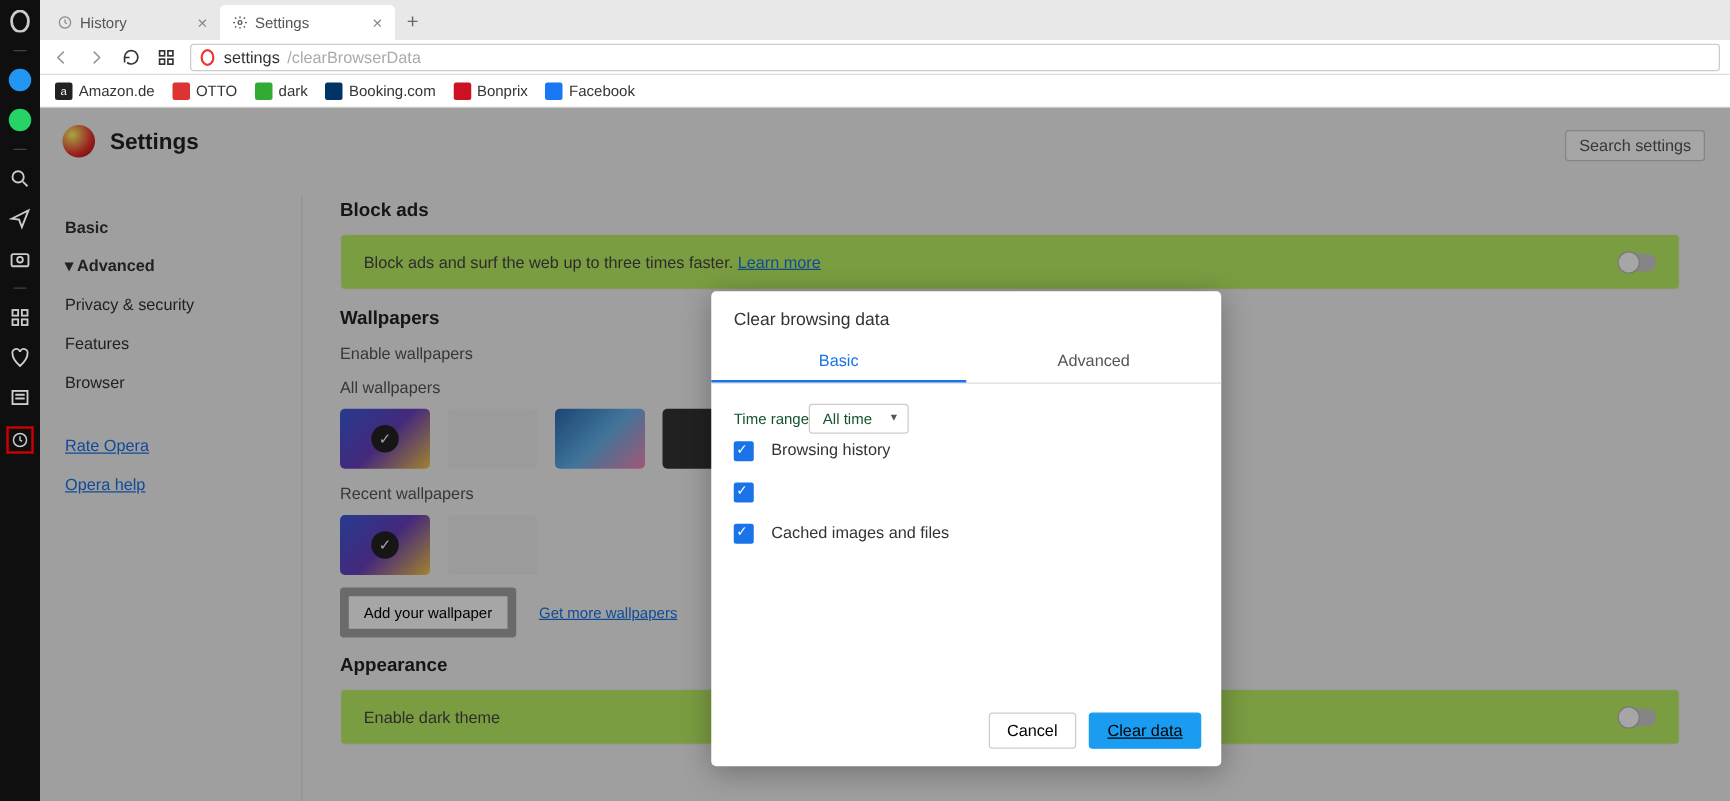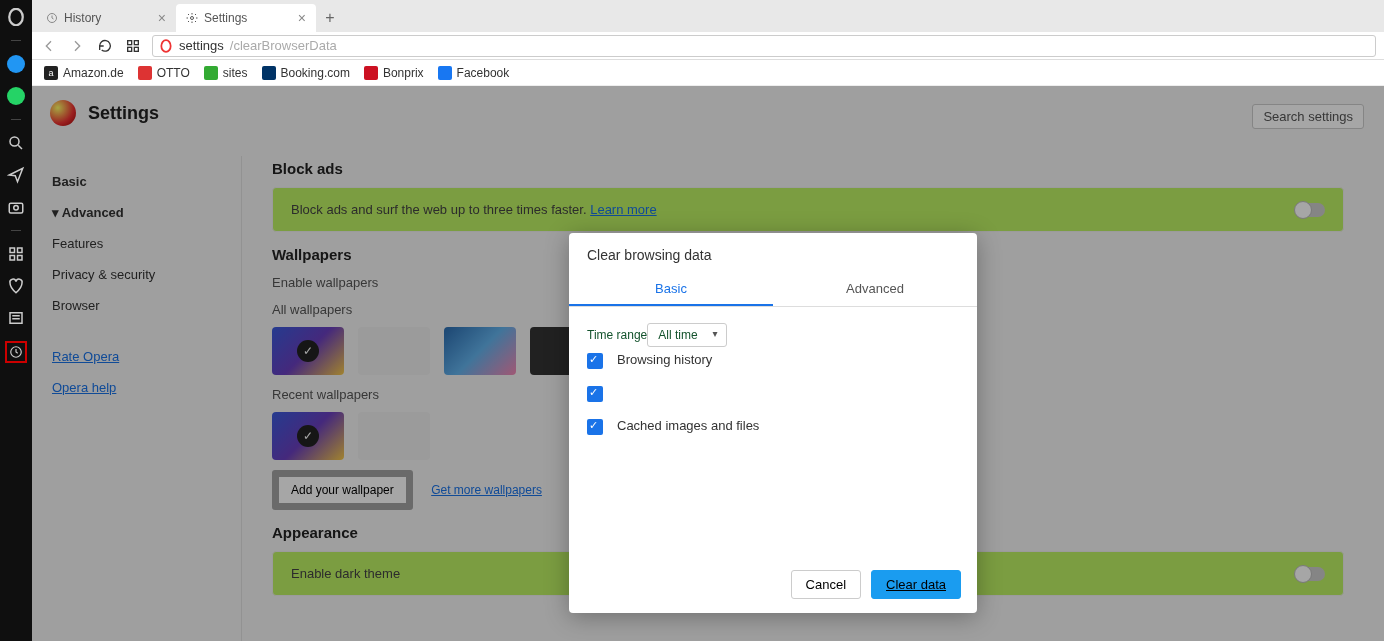--- a/index.html
+++ b/index.html
@@ -206,21 +206,21 @@
   <div class="bm-item">
       <span class="bm-ico" style="background:#222;color:#fff;font-size:9px;text-align:center;line-height:14px">a</span>
       <span>Amazon.de</span>
     </div>
   <div class="bm-item">
       <span class="bm-ico" style="background:#d33"></span>
       <span>OTTO</span>
     </div>
   <div class="bm-item">
       <span class="bm-ico" style="background:#3a3"></span>
-      <span>sites</span>
+      <span>dark</span>
     </div>
   <div class="bm-item">
       <span class="bm-ico" style="background:#036"></span>
       <span>Booking.com</span>
     </div>
   <div class="bm-item">
       <span class="bm-ico" style="background:#c12"></span>
       <span>Bonprix</span>
     </div>
   <div class="bm-item">
@@ -232,22 +232,22 @@
 <div class="page">
   <div class="settings-header">
     <div class="ologo"></div>
     <h1>Settings</h1>
   </div>
   <div class="search-settings">Search settings</div>
 
   <div class="sidebar-nav">
     <div class="nav-item bold">Basic</div>
     <div class="nav-item bold">▾ <span>Advanced</span></div>
+    <div class="nav-item sub">Privacy &amp; security</div>
     <div class="nav-item sub">Features</div>
-    <div class="nav-item sub">Privacy &amp; security</div>
     <div class="nav-item sub">Browser</div>
     <div style="height:20px"></div>
     <div class="nav-item link">Rate Opera</div>
     <div class="nav-item link">Opera help</div>
   </div>
 
   <div class="content">
     <div class="section-title">Block ads</div>
     <div class="card">
       <div><span>Block ads and surf the web up to three times faster.</span> <a>Learn more</a></div>

